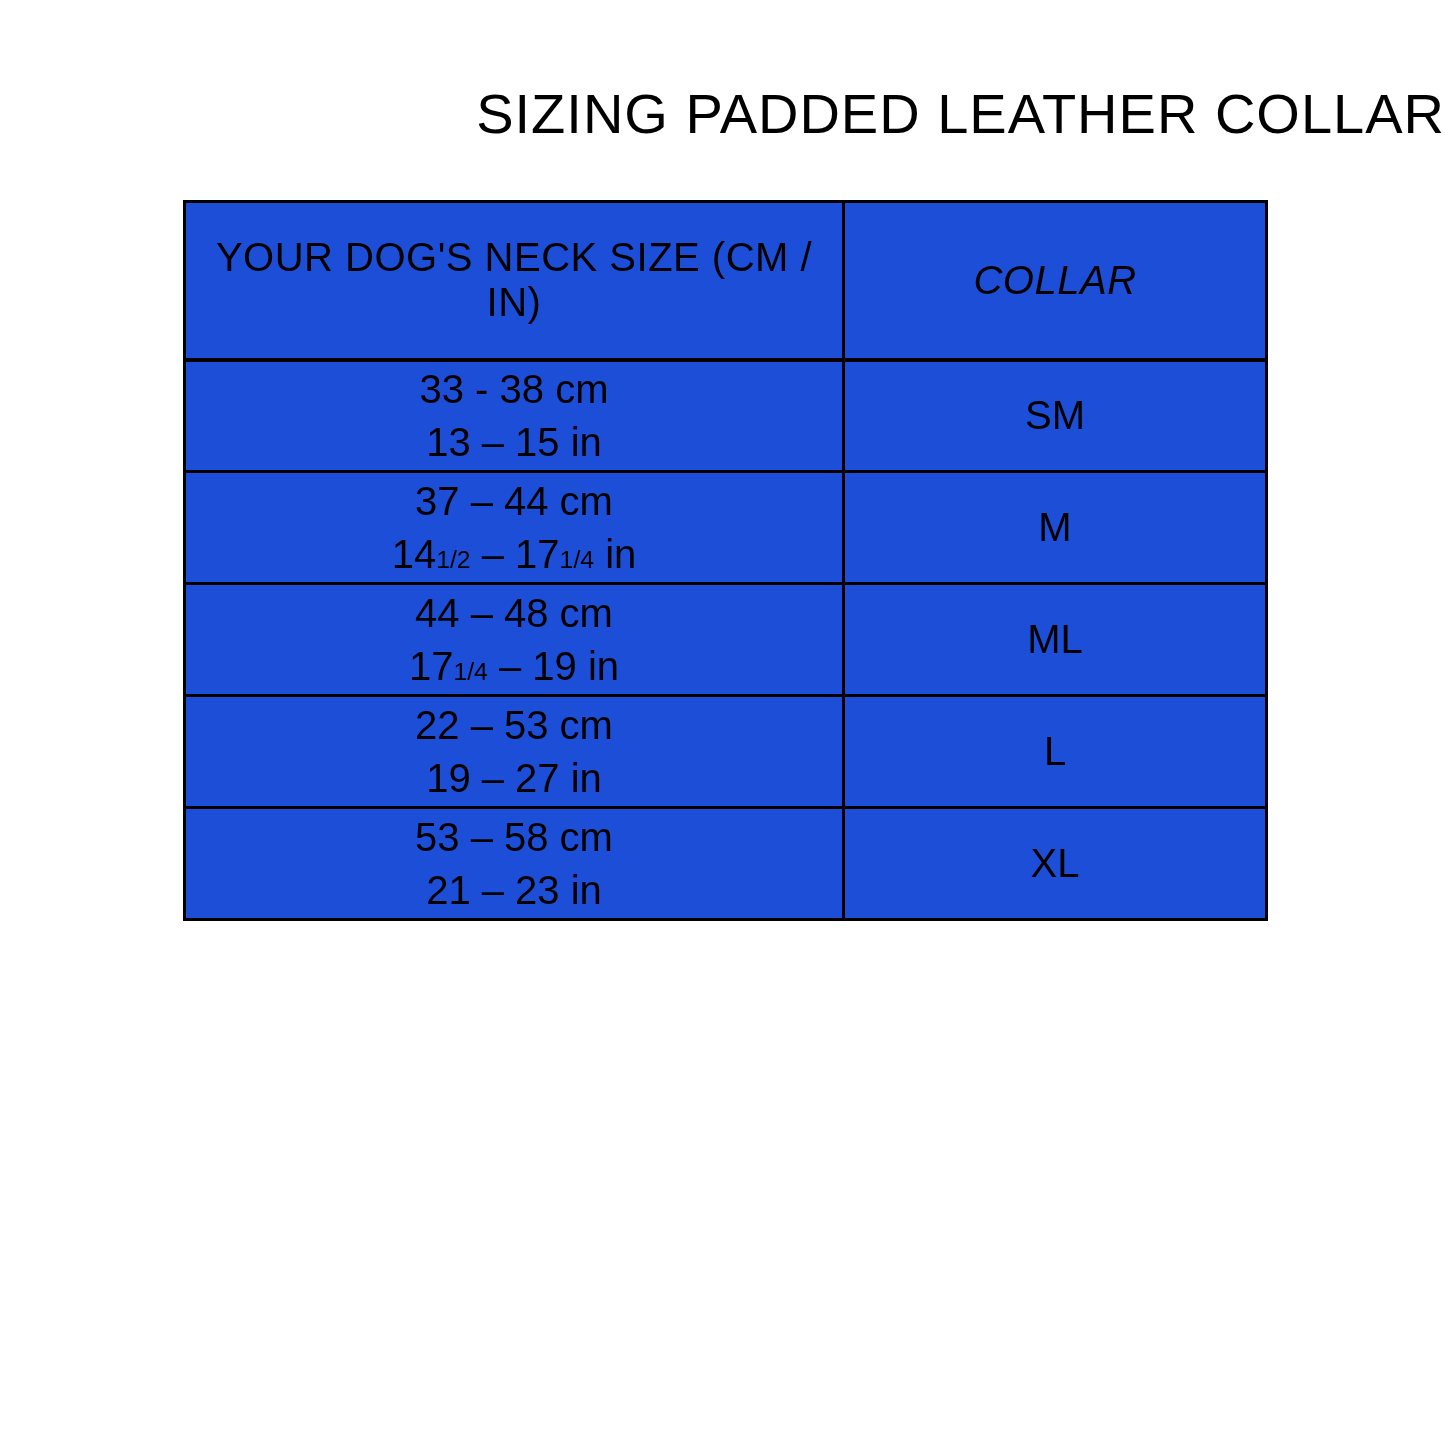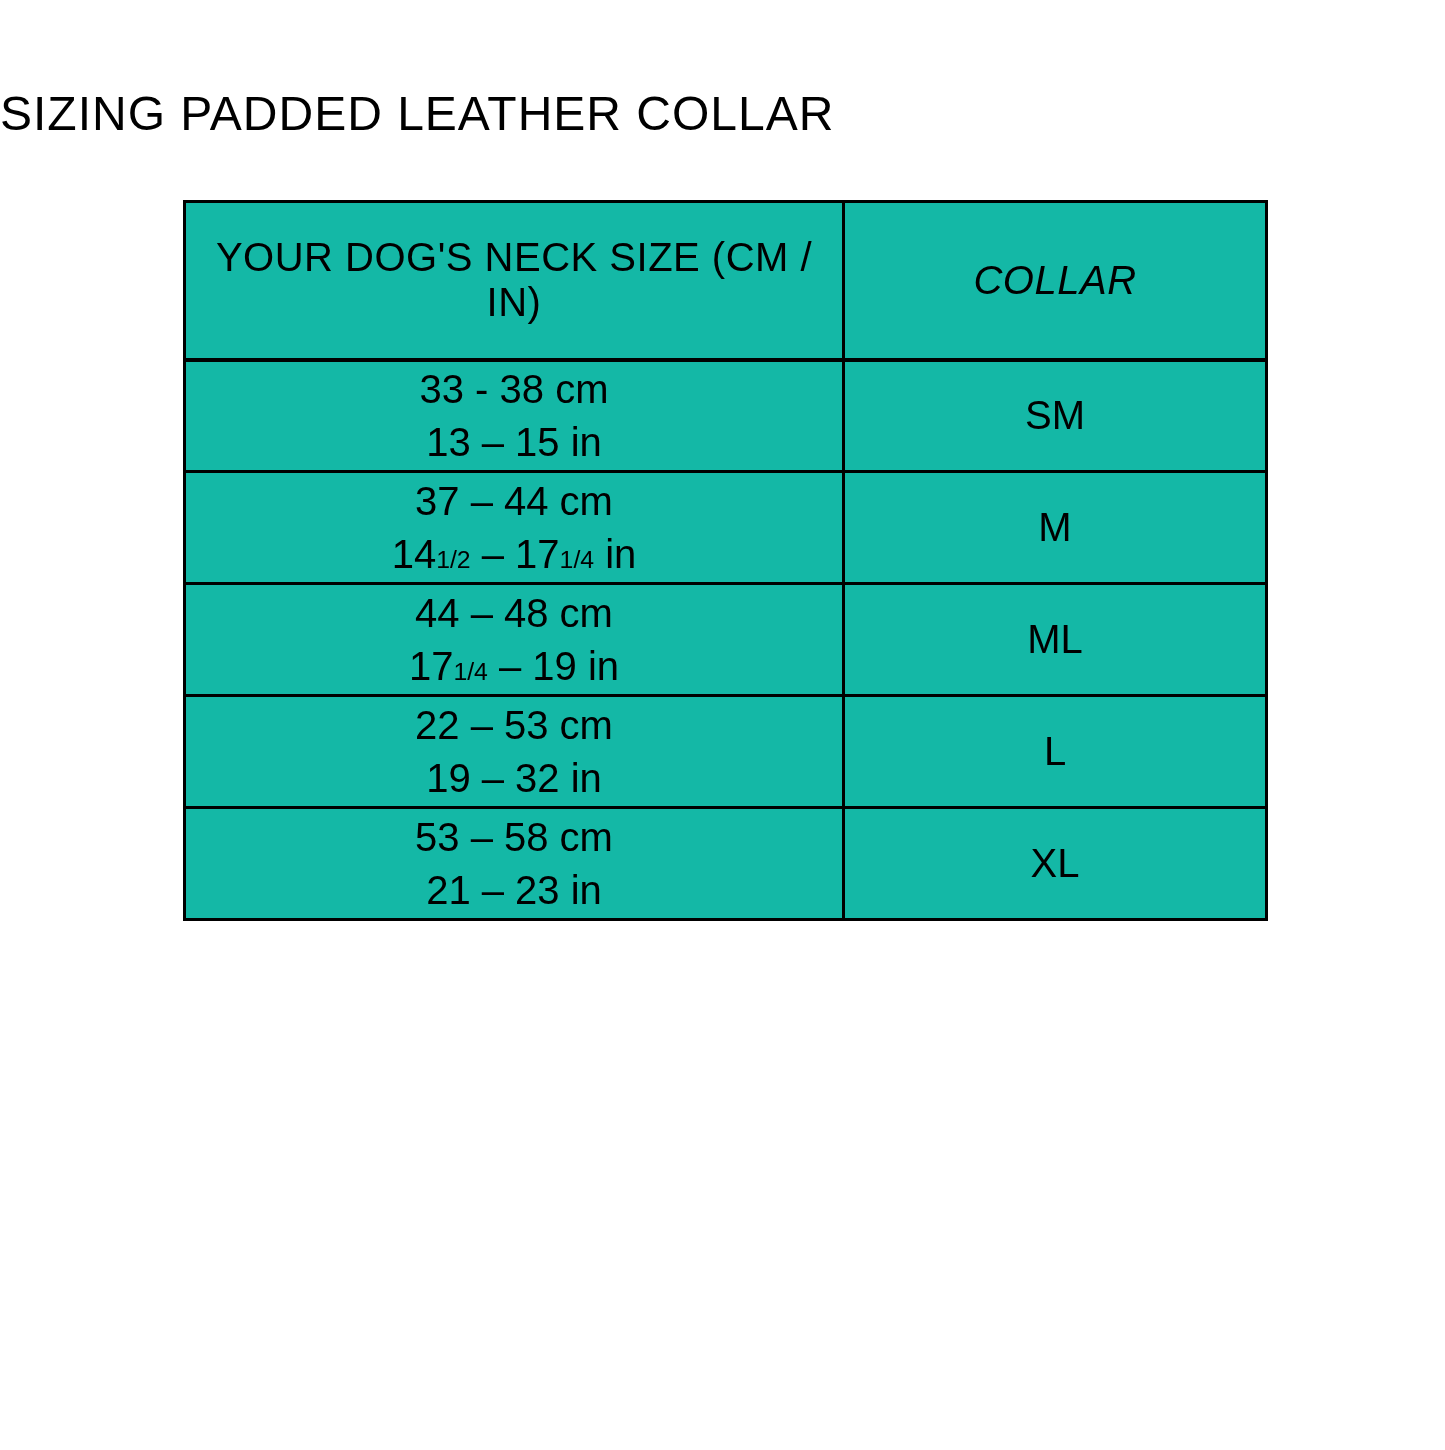--- a/index.html
+++ b/index.html
@@ -13,34 +13,35 @@
   .page {
     position: relative;
     width: 1445px; height: 1450px;
     background: #ffffff;
     overflow: hidden;
   }
   .title {
     position: absolute;
     top: 86px; left: 0;
     width: 100%;
-    text-align: left;
-    font-size: 48px;
+    text-align: right;
+    font-size: 56px;
     line-height: 56px;
     font-weight: 400;
     letter-spacing: 1px;
     white-space: nowrap;
+    padding-left: 23px;
   }
   table.sizing-table {
     position: absolute;
     top: 200px; left: 183px;
     width: 1082px;
     border-collapse: collapse;
     table-layout: fixed;
-    background: #14b8a6;
+    background: #1d4ed8;
   }
   .sizing-table th,
   .sizing-table td {
     border: 3px solid #000000;
     text-align: center;
     vertical-align: middle;
     font-weight: 400;
     font-size: 40px;
     padding: 0;
   }
@@ -90,21 +91,21 @@
         <tr>
           <td>
             <div class="size-line">44 – 48 cm</div>
             <div class="size-line">17<span class="frac">1/4</span> – 19 in</div>
           </td>
           <td>ML</td>
         </tr>
         <tr>
           <td>
             <div class="size-line">22 – 53 cm</div>
-            <div class="size-line">19 – 32 in</div>
+            <div class="size-line">19 – 27 in</div>
           </td>
           <td>L</td>
         </tr>
         <tr>
           <td>
             <div class="size-line">53 – 58 cm</div>
             <div class="size-line">21 – 23 in</div>
           </td>
           <td>XL</td>
         </tr>

